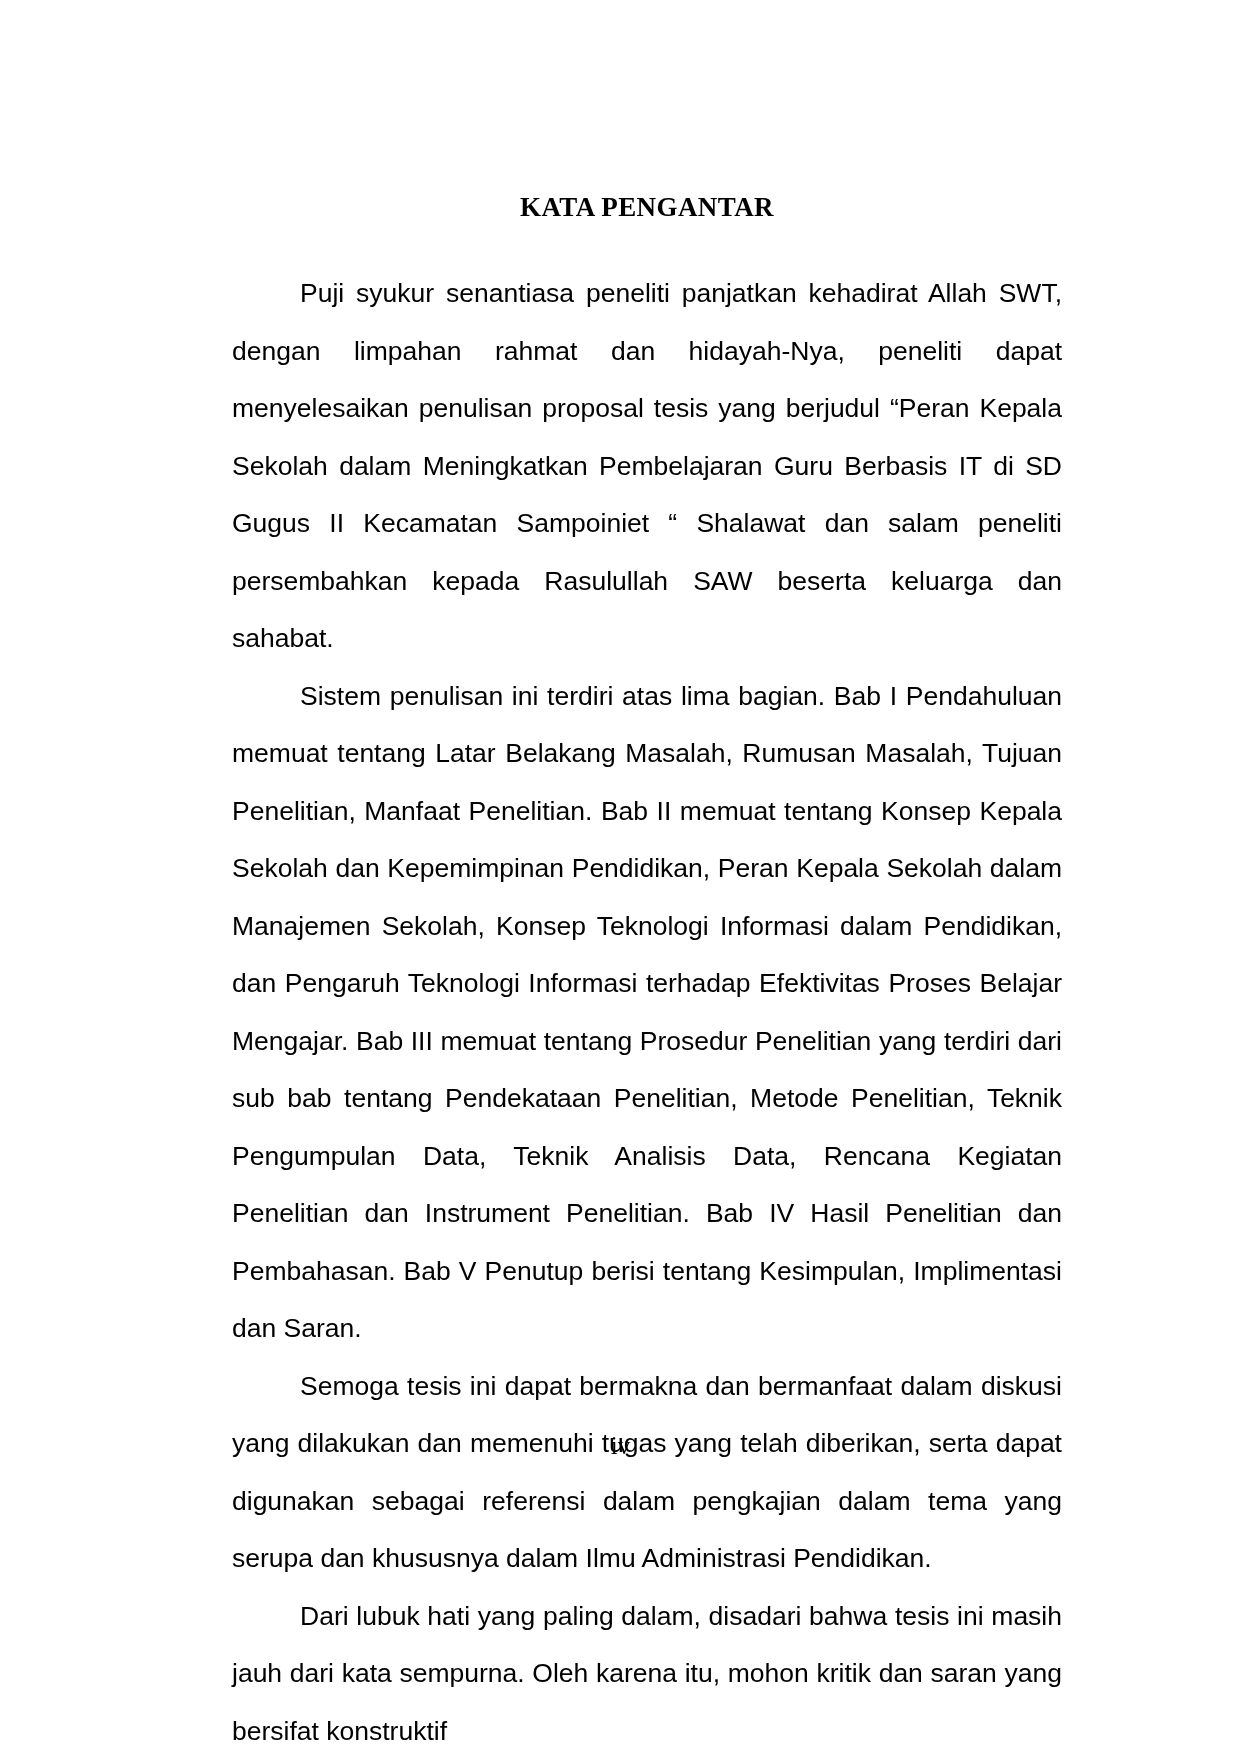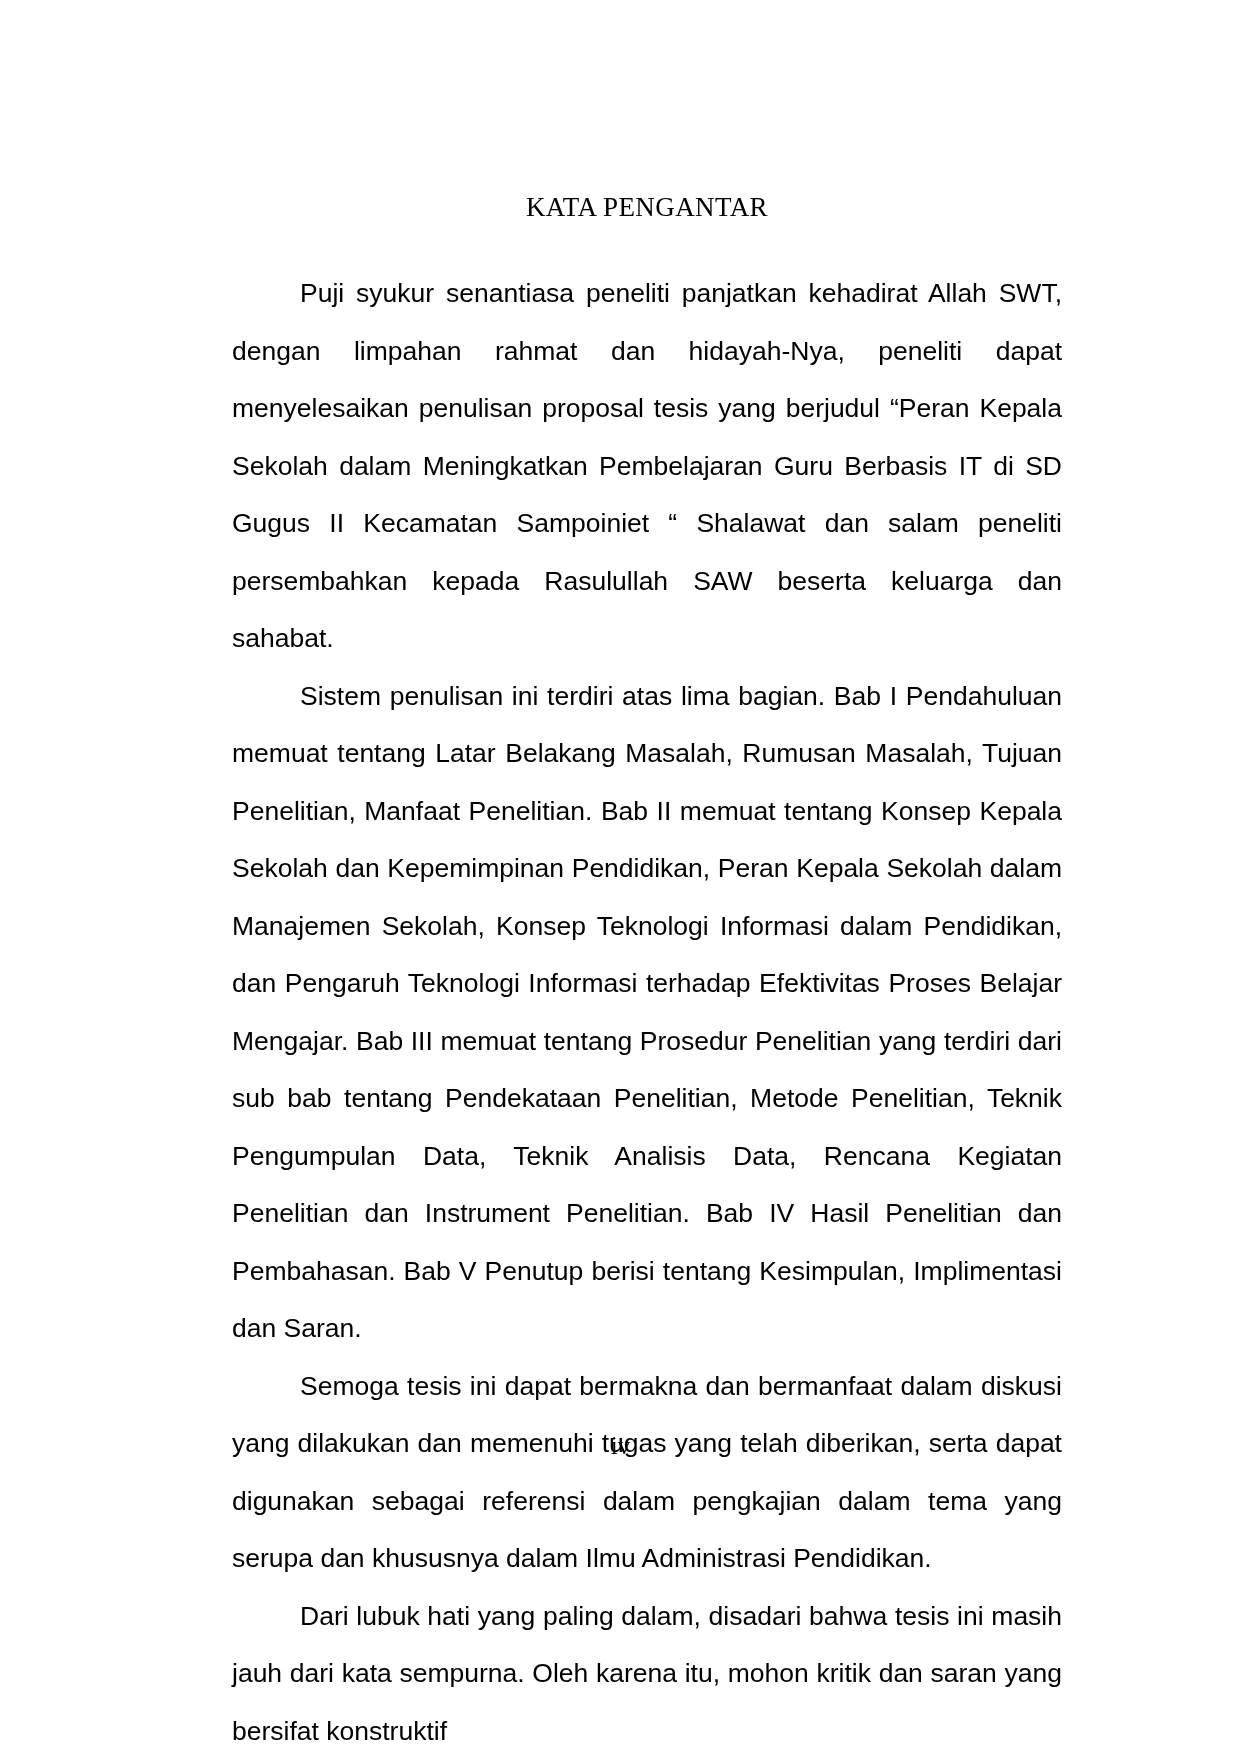--- a/index.html
+++ b/index.html
@@ -24,21 +24,21 @@
     background: #ffffff;
   }
   .content {
     position: absolute;
     left: 232px;
     top: 192px;
     width: 830px;
   }
   .doc-title {
     text-align: center;
-    font-weight: normal;
+    font-weight: bold;
     font-size: 27px;
     letter-spacing: 0.4px;
     margin: 0 0 42px 0;
     font-family: "Liberation Serif", serif;
   }
   p.para {
     margin: 0;
     font-size: 26.5px;
     line-height: 57.5px;
     text-align: justify;

